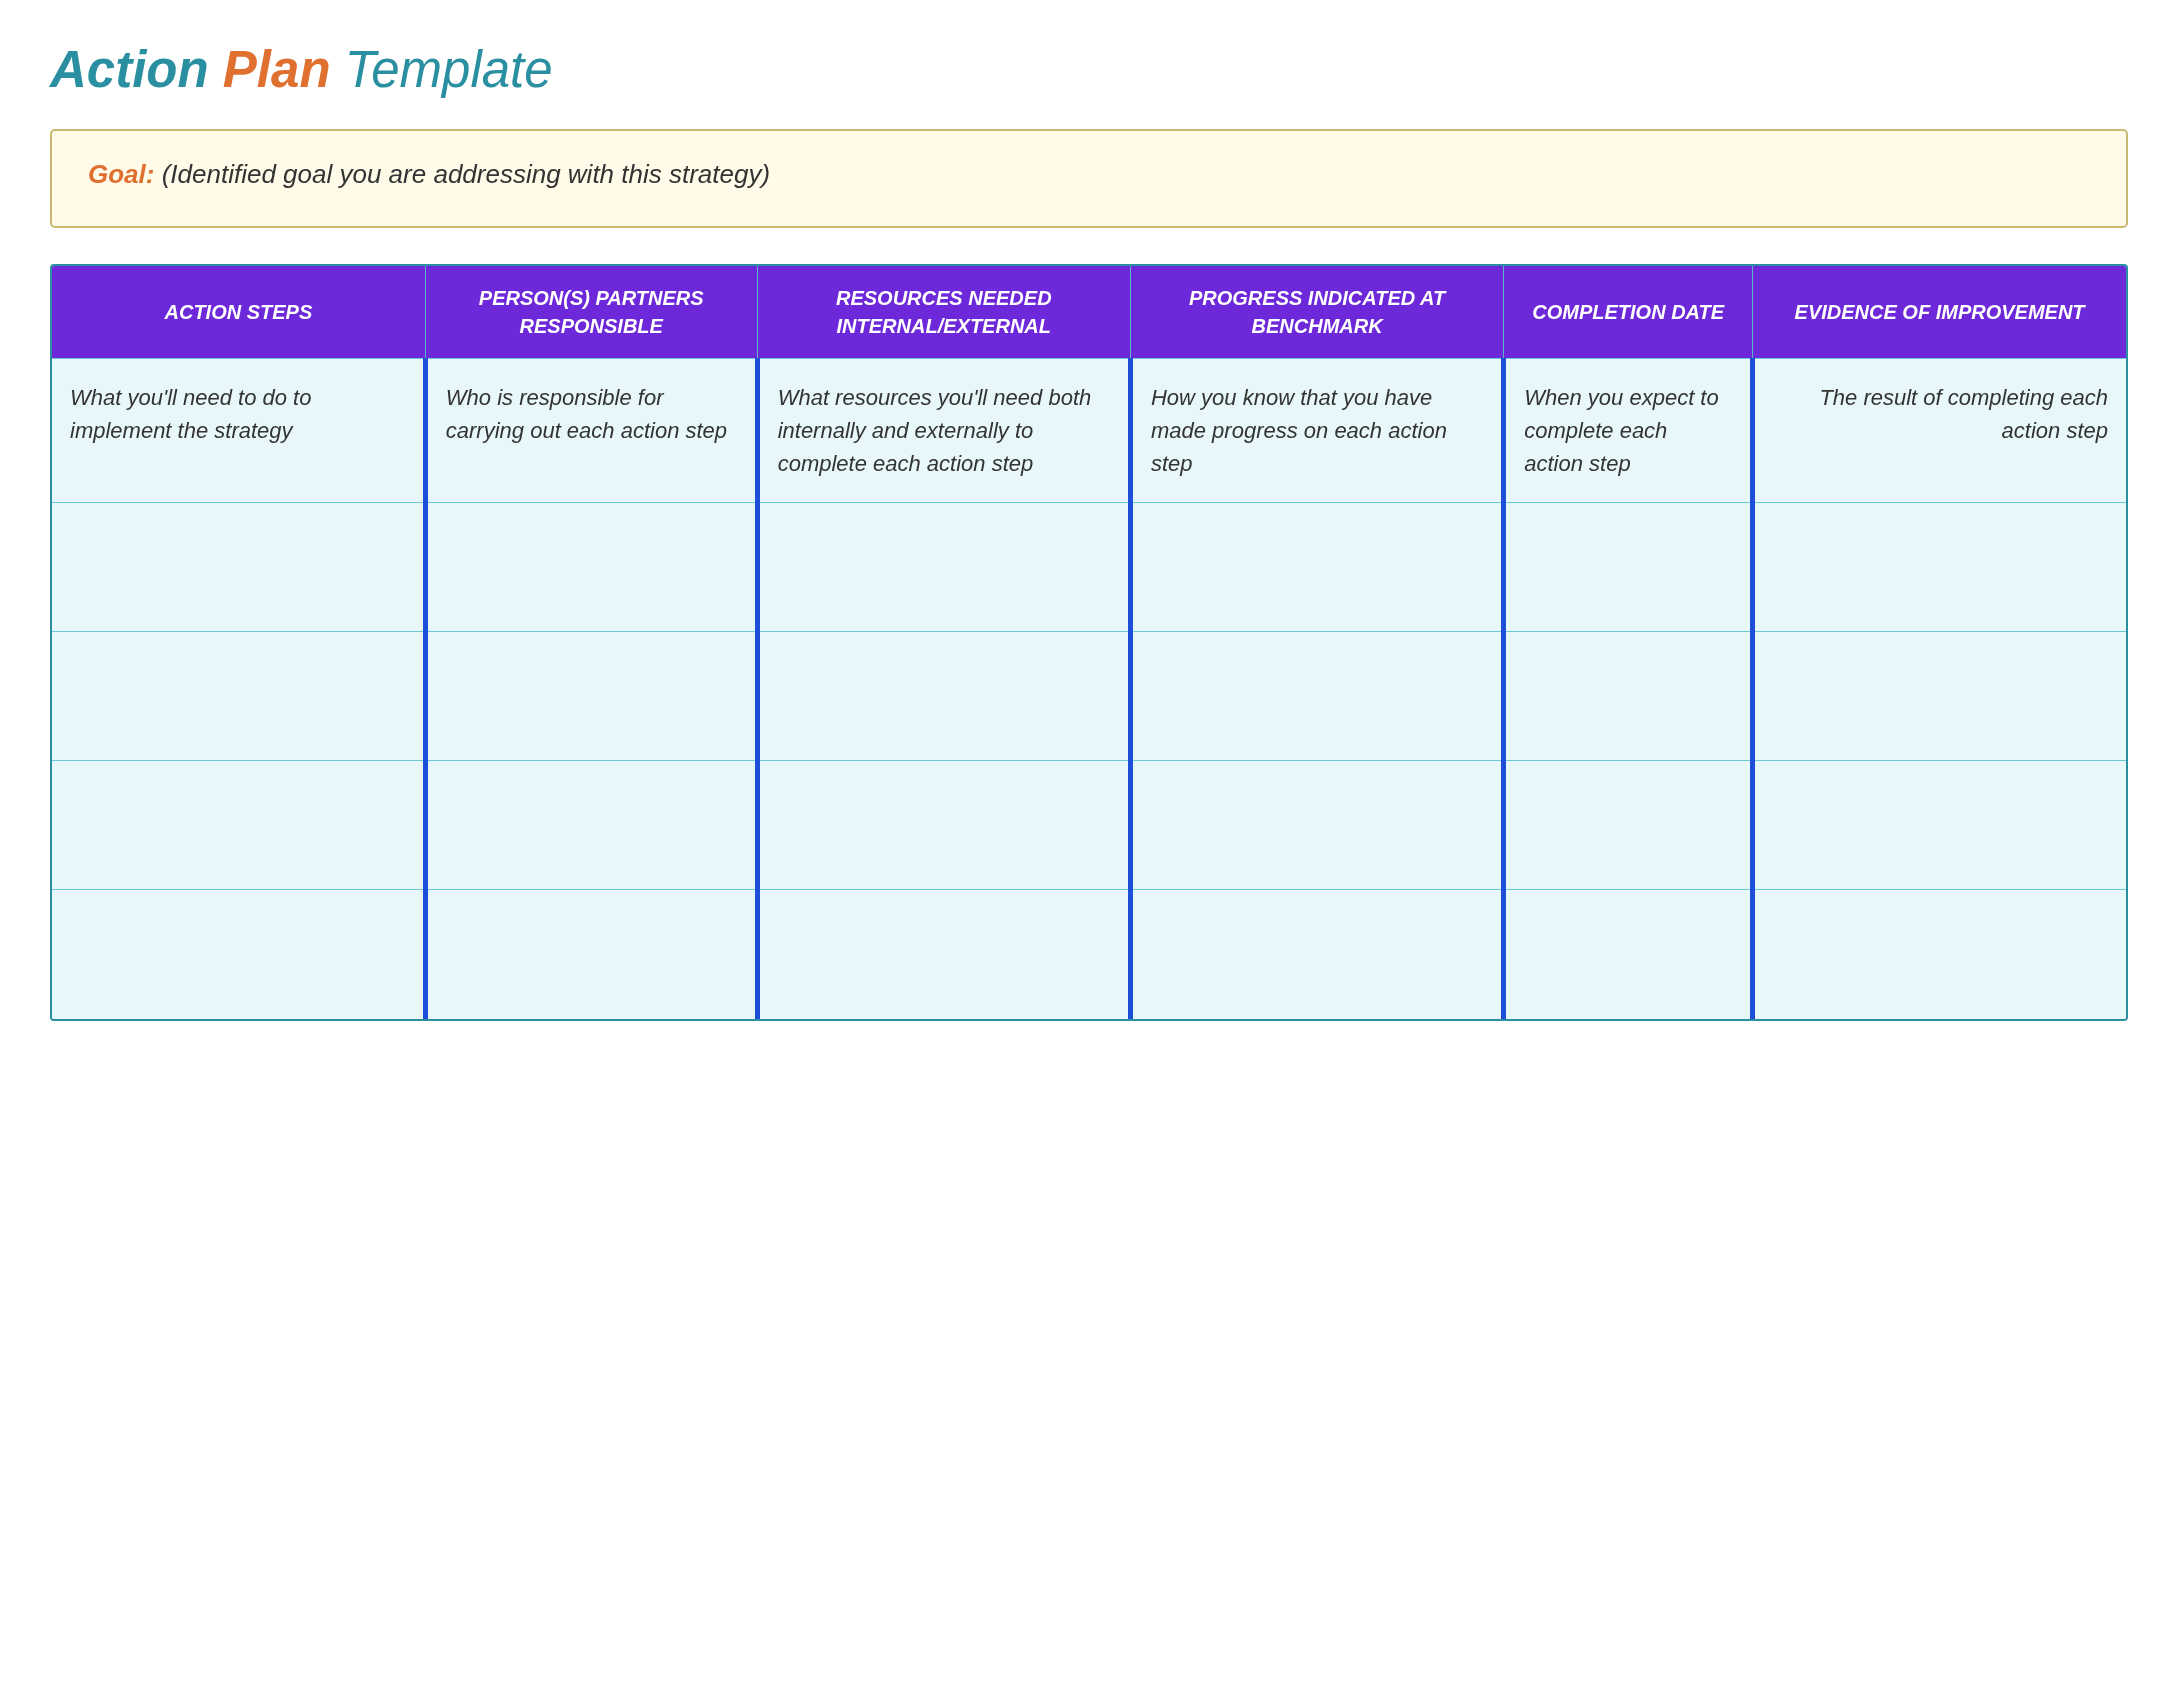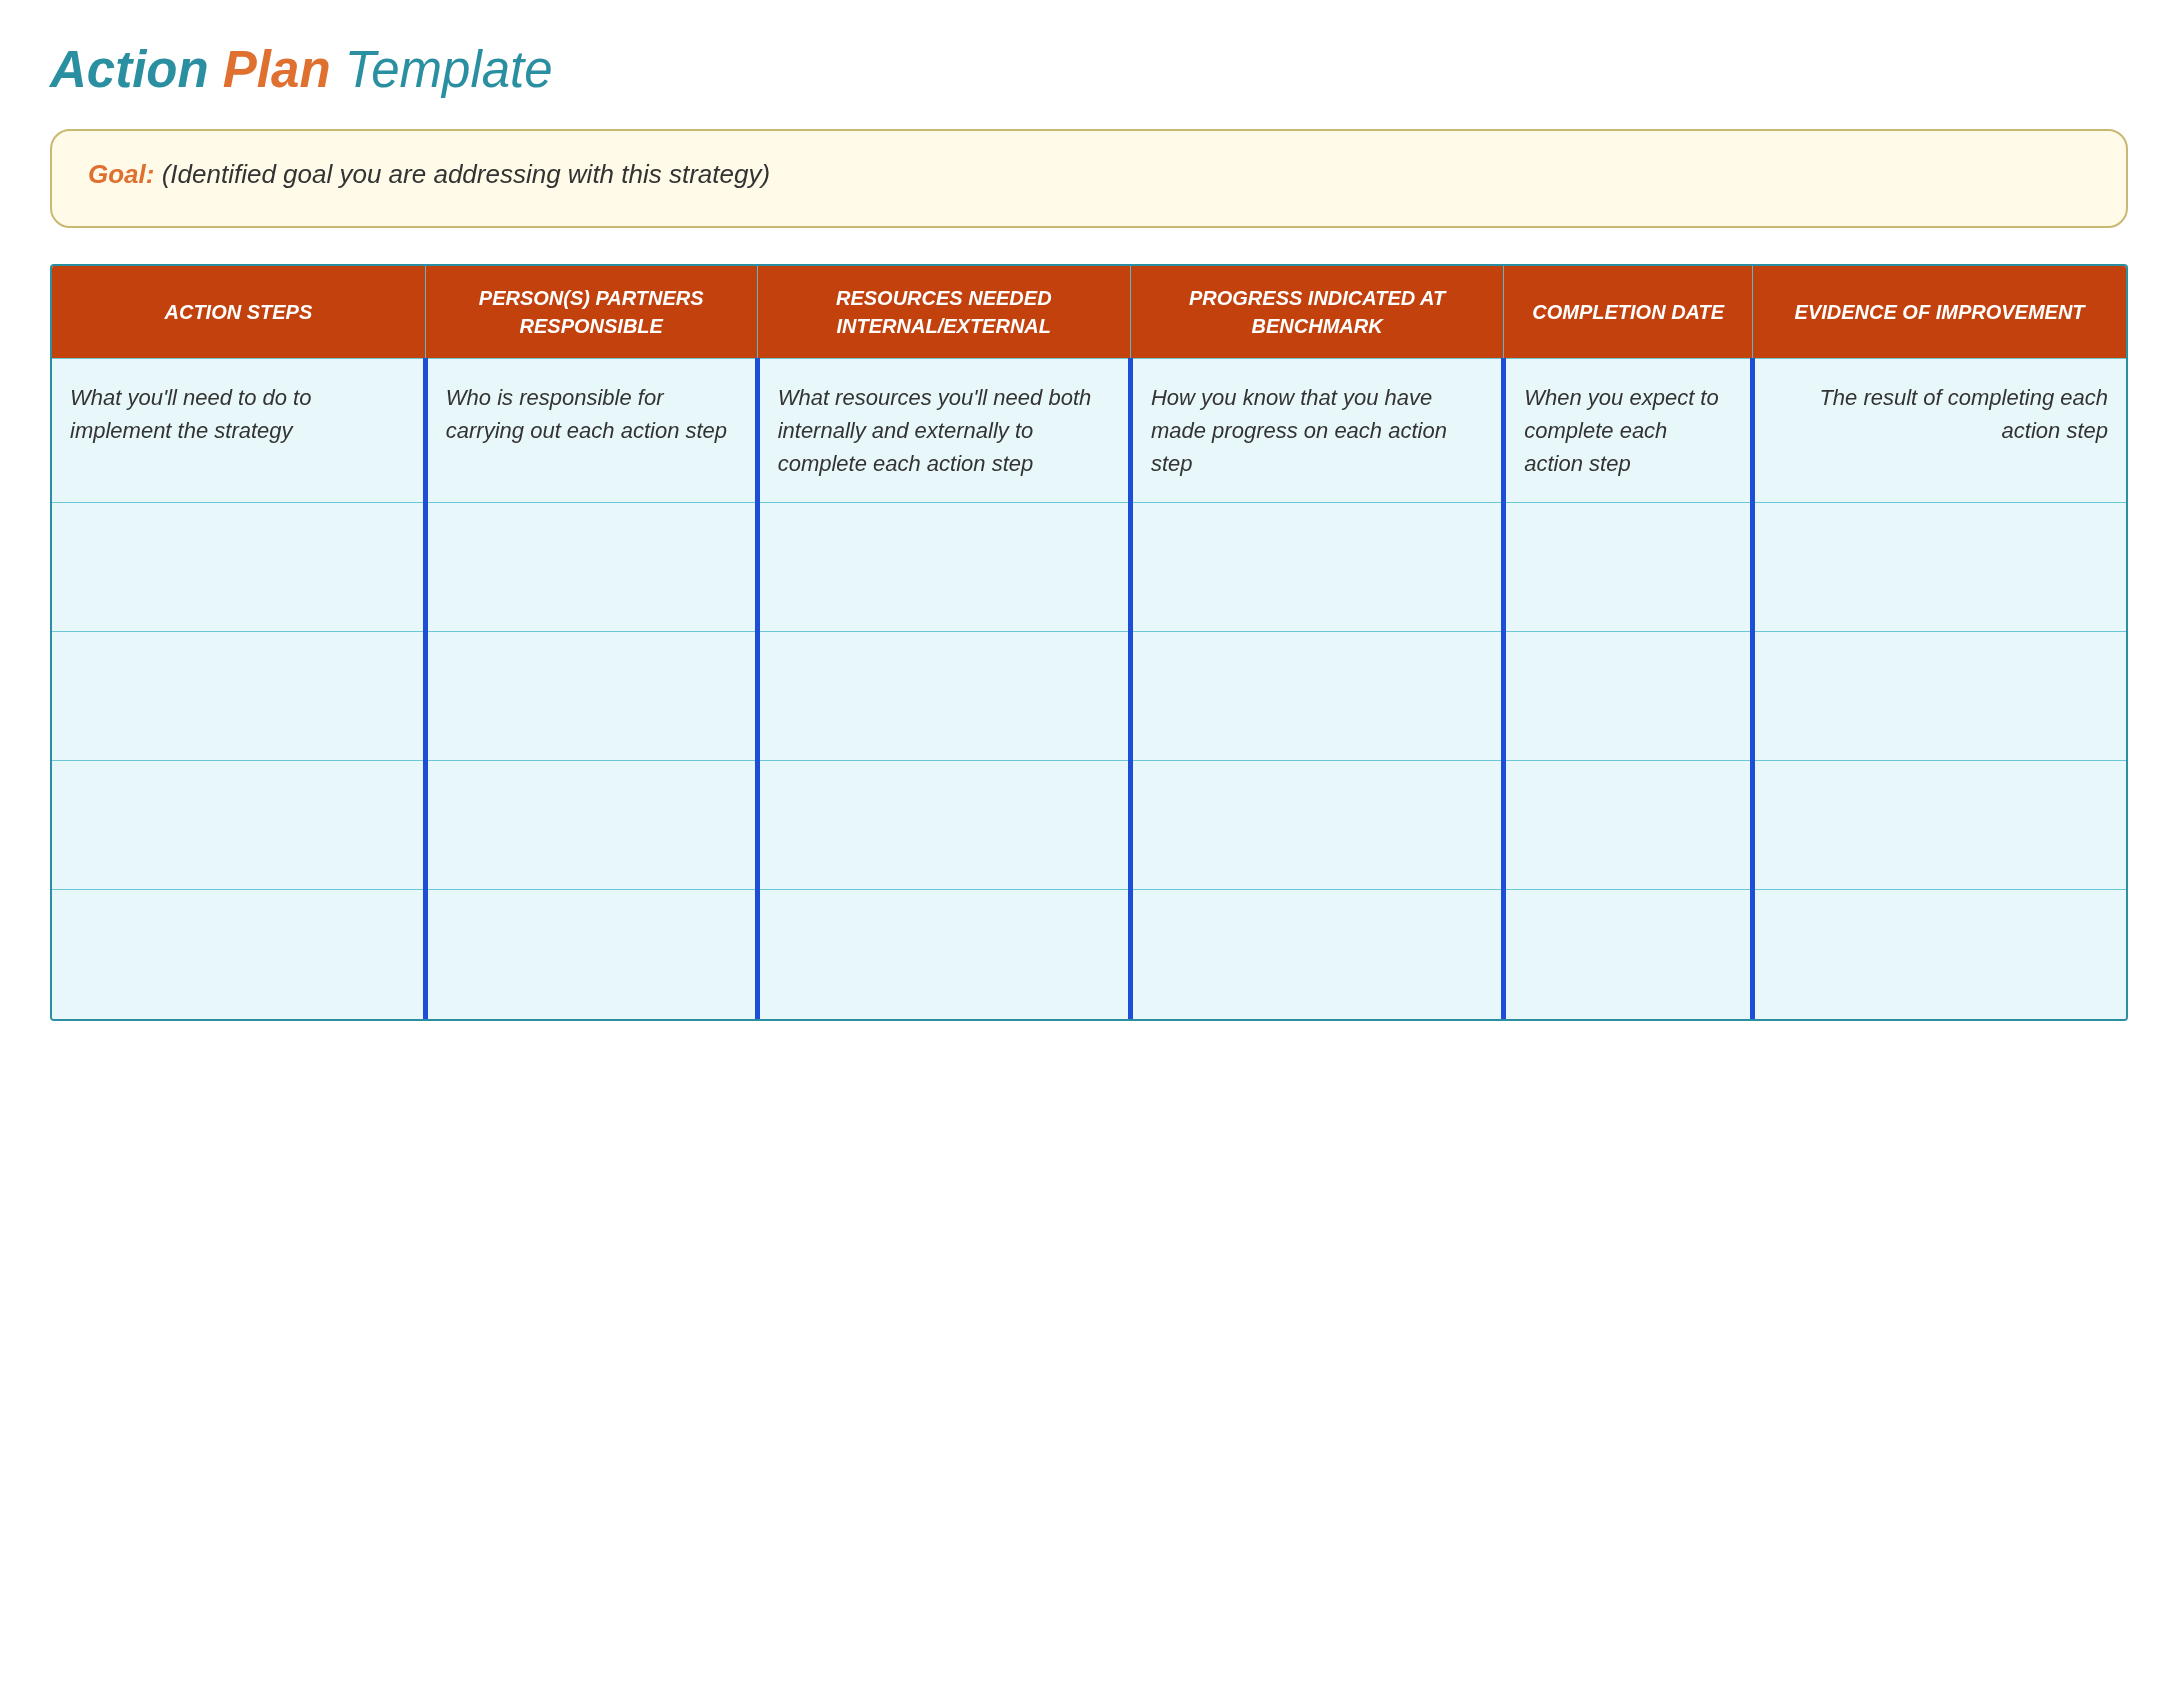--- a/index.html
+++ b/index.html
@@ -32,21 +32,21 @@
       color: #e07030;
       font-weight: bold;
     }
 
     .title-template {
       color: #2a8fa0;
     }
 
     .goal-box {
       border: 2px solid #c8b870;
-      border-radius: 20px;
+      border-radius: 5px;
       background: #fffbe8;
       padding: 28px 36px;
       margin-bottom: 36px;
     }
 
     .goal-line {
       font-size: 26px;
       color: #333;
       margin-bottom: 8px;
     }
@@ -66,21 +66,21 @@
       border-radius: 4px;
       overflow: hidden;
     }
 
     table {
       width: 100%;
       border-collapse: collapse;
     }
 
     thead tr {
-      background: #c2410c;
+      background: #6d28d9;
     }
 
     thead th {
       color: #ffffff;
       font-size: 20px;
       font-weight: bold;
       text-align: center;
       padding: 18px 14px;
       border-right: 1px solid #5bb8c8;
       vertical-align: middle;

